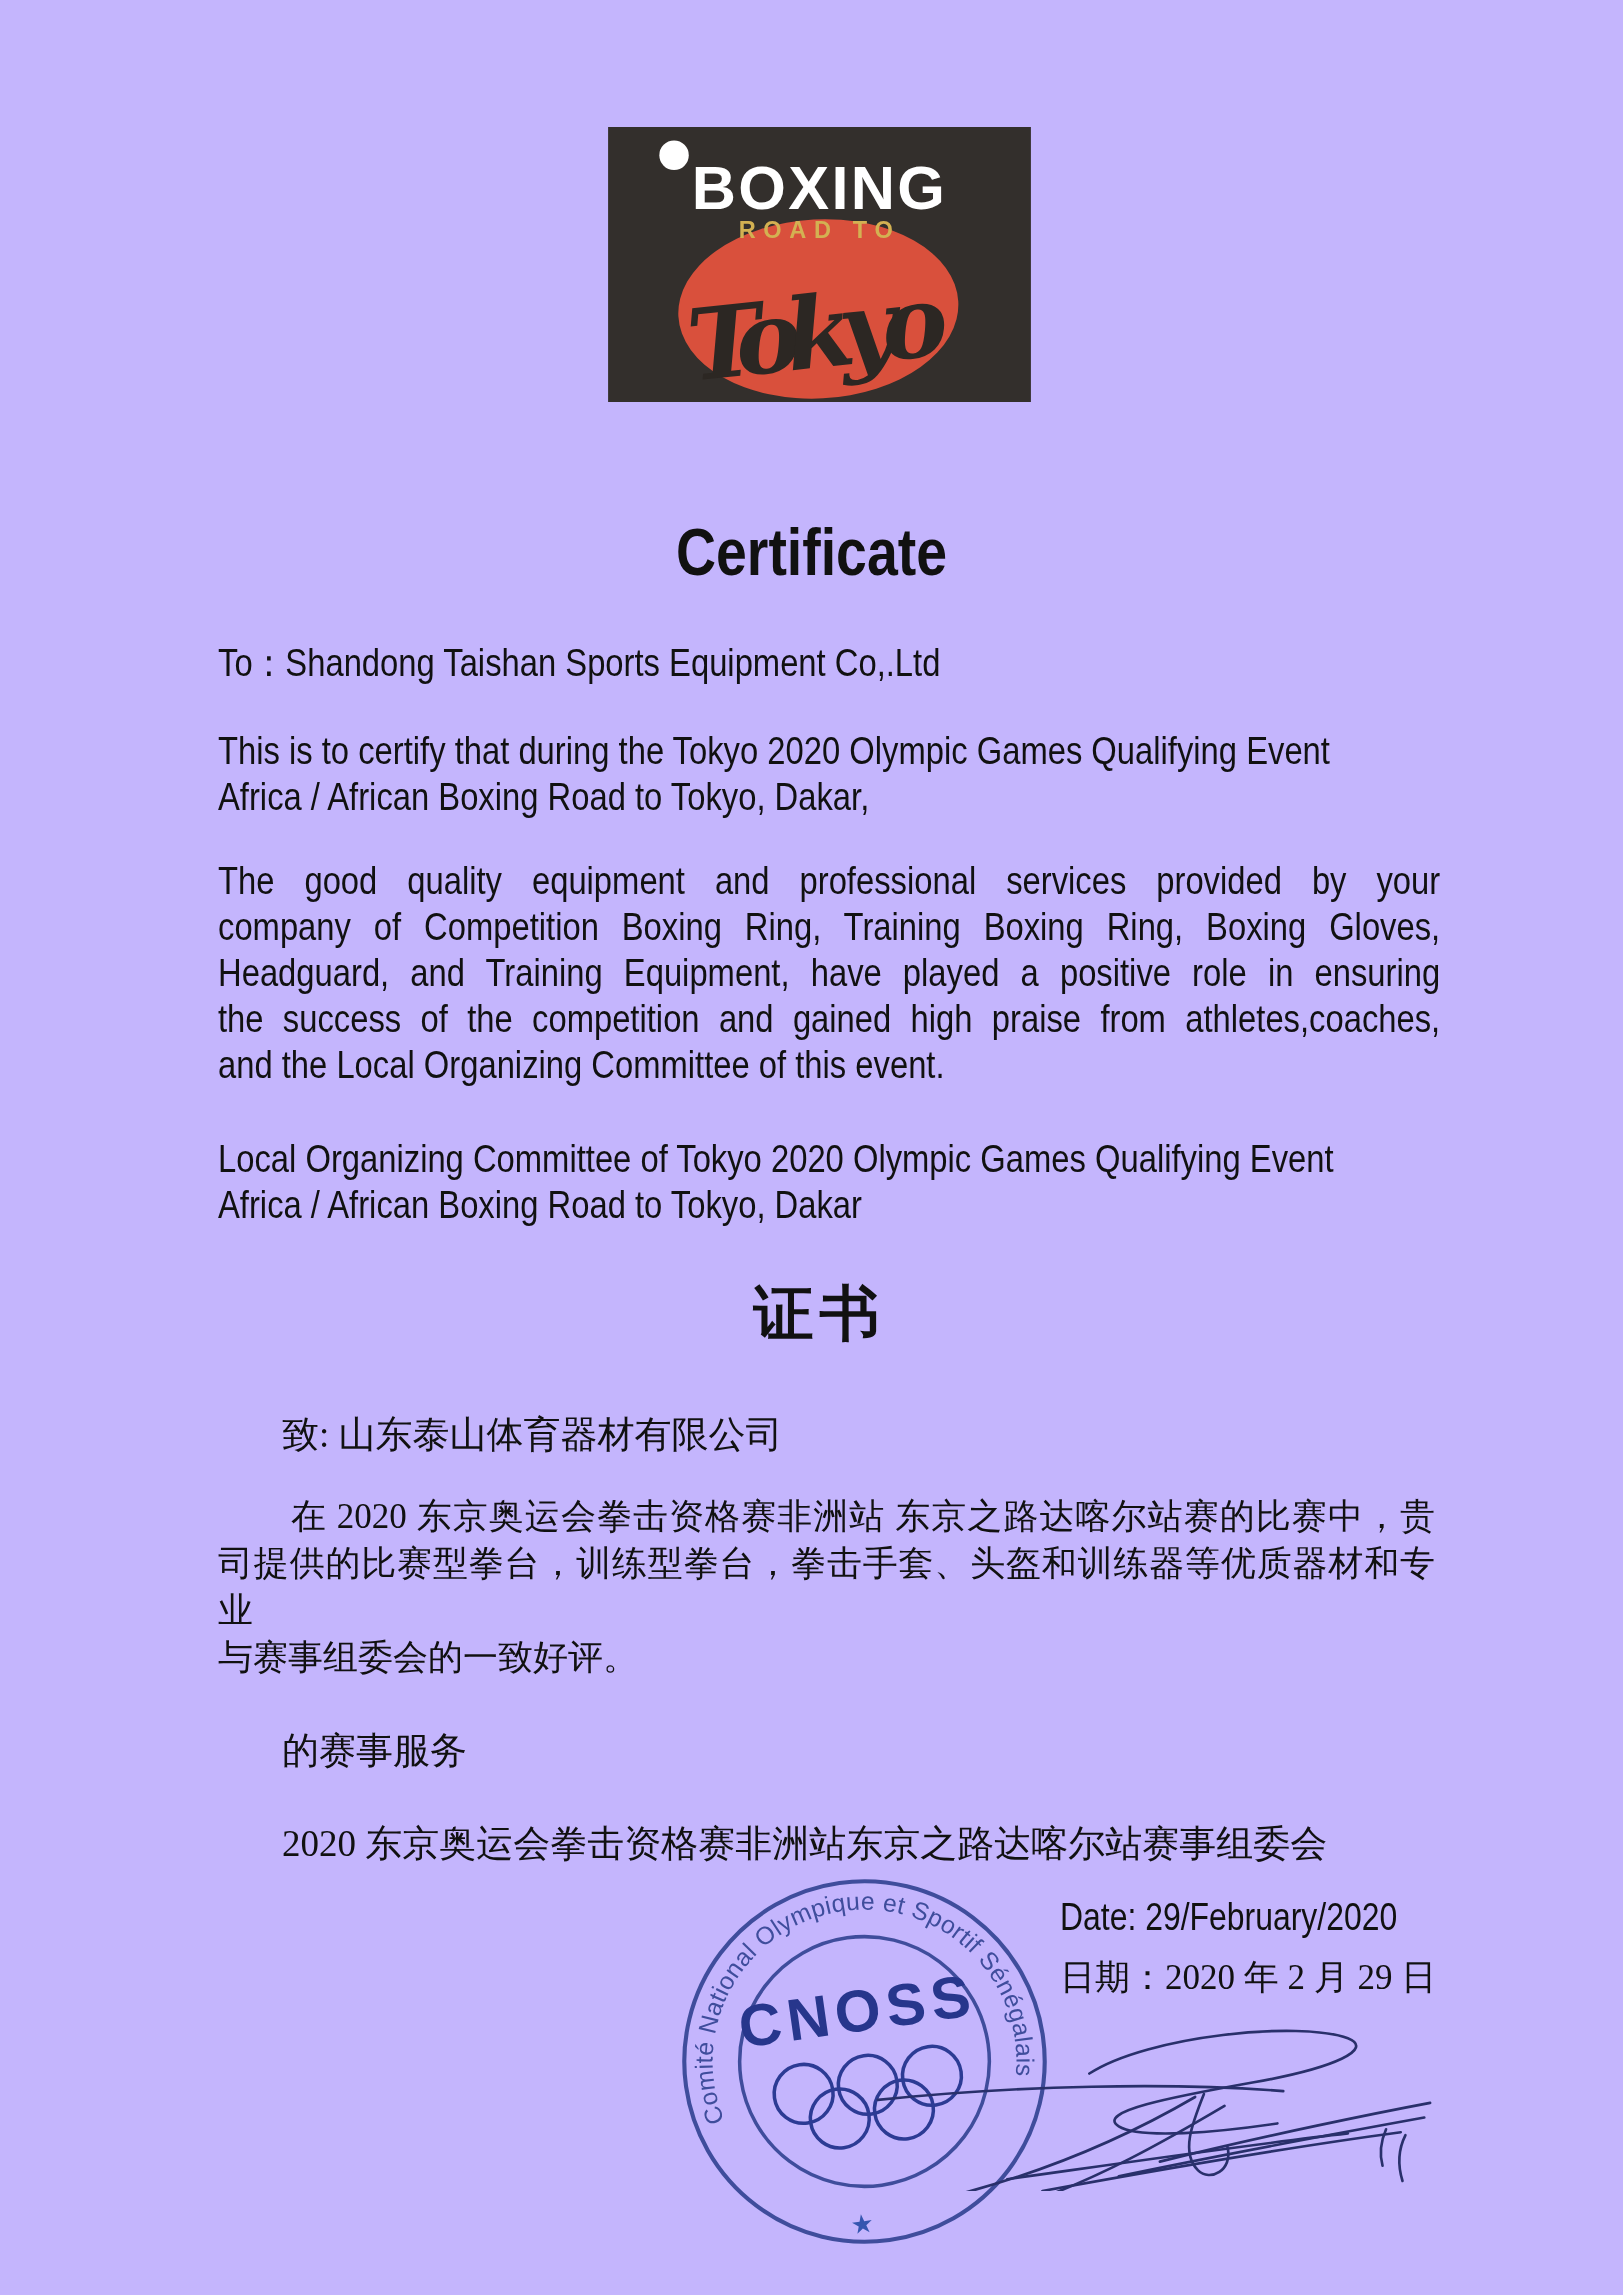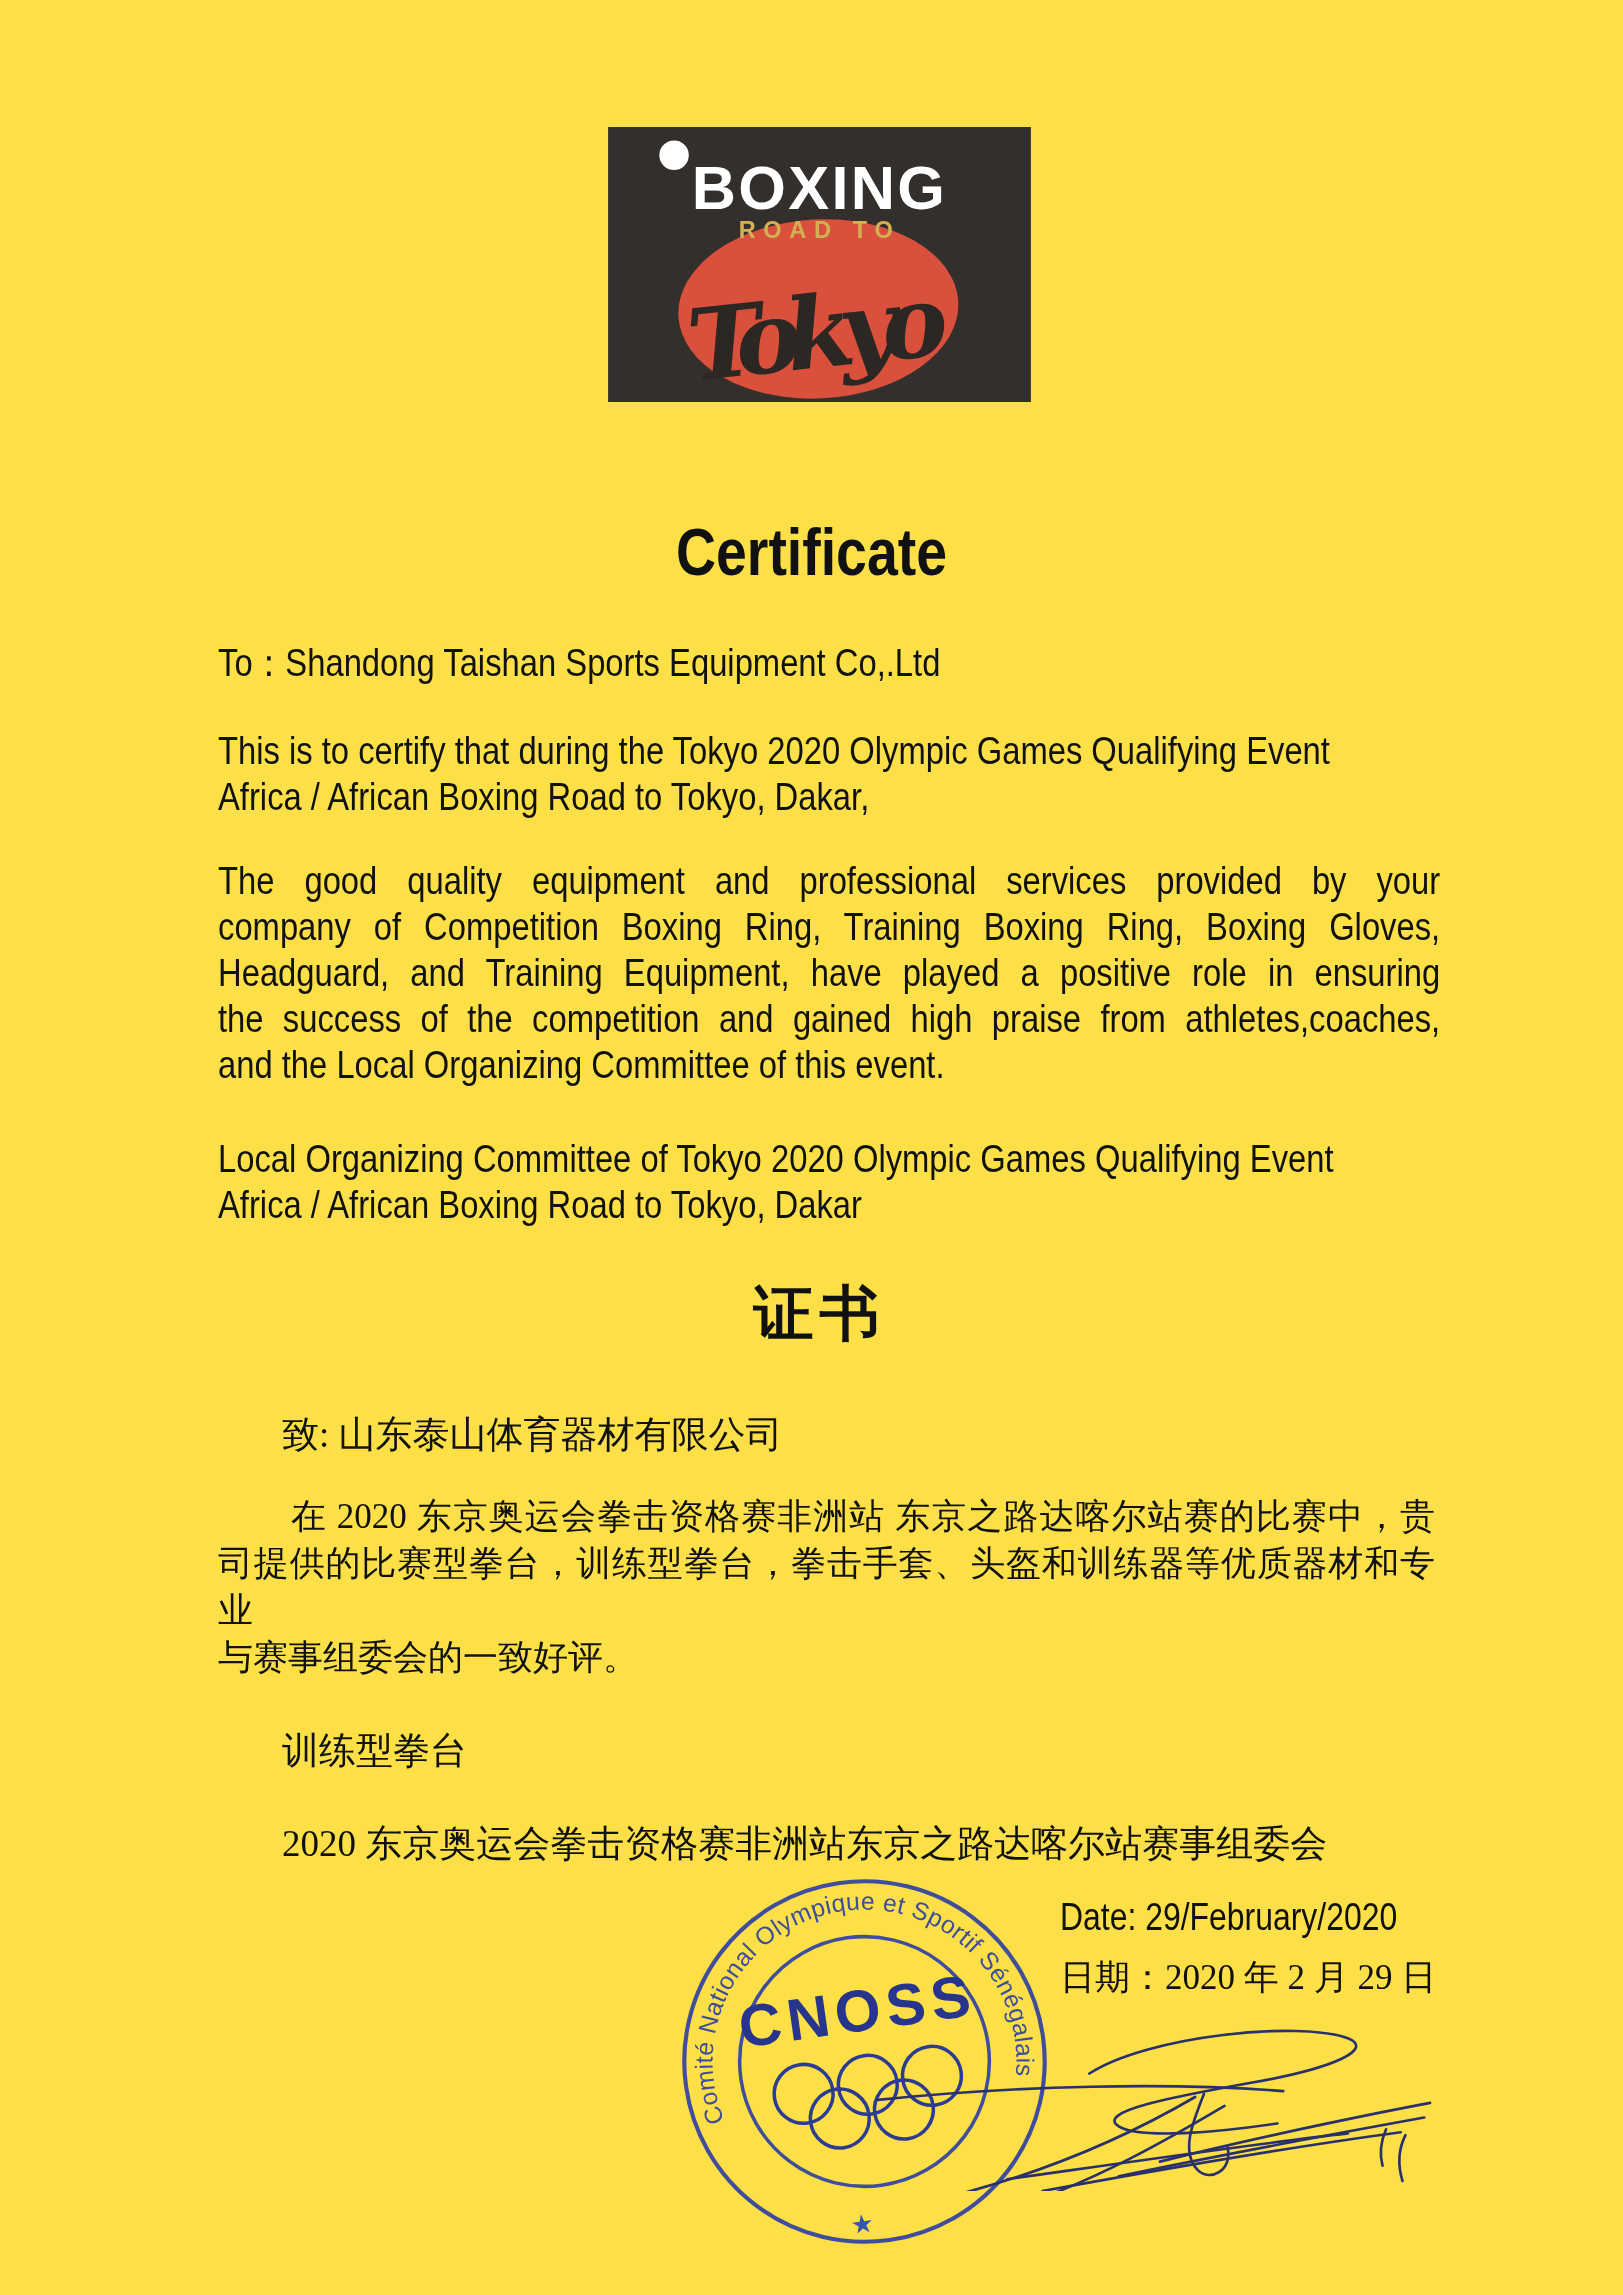--- a/index.html
+++ b/index.html
@@ -1,18 +1,18 @@
 <!DOCTYPE html>
 <html style="font-size:9.4px"><head>
 <meta charset="utf-8">
 <style>
   html,body{margin:0;padding:0;background:#e8e8e8;}
   .page{
     position:relative;width:1623px;height:2295px;margin:0 auto;
-    background:#fde047;overflow:hidden;
+    background:#c4b5fd;overflow:hidden;
     font-family:"Liberation Sans","DejaVu Sans",sans-serif;color:#111111;
   }
   .abs{position:absolute;}
   
   .en{transform:scaleX(0.84);transform-origin:0 0;}
   .en-center{transform:scaleX(0.84);transform-origin:50% 0;}
   .body-en{font-size:39px;line-height:46px;white-space:nowrap;}
   .block-en{width:1455px;}
   .jline{white-space:normal;text-align:justify;text-align-last:justify;}
   .title-en{font-size:66px;font-weight:bold;text-align:center;width:1623px;}
@@ -68,21 +68,21 @@
   <div class="abs cn cn-title" style="left:8px;top:1274px;">证书</div>
 
   <div class="abs cn cn-line" style="left:282px;top:1410px;">致: 山东泰山体育器材有限公司</div>
 
   <div class="abs cn cn-body cn-par" style="left:218px;top:1493px;">
     <div class="jcn indent1">在 2020 东京奥运会拳击资格赛非洲站 东京之路达喀尔站赛的比赛中，贵</div>
     <div class="jcn">司提供的比赛型拳台，训练型拳台，拳击手套、头盔和训练器等优质器材和专业</div>
     <div>与赛事组委会的一致好评。</div>
   </div>
 
-  <div class="abs cn cn-line" style="left:282px;top:1726px;">训练型拳台</div>
+  <div class="abs cn cn-line" style="left:282px;top:1726px;">的赛事服务</div>
 
   <div class="abs cn cn-line" style="left:282px;top:1819px;">2020 东京奥运会拳击资格赛非洲站东京之路达喀尔站赛事组委会</div>
 
   <div class="abs en date-en" style="left:1060px;top:1896px;font-weight:normal;">Date: 29/February/2020</div>
   <div class="abs cn date-cn" style="left:1060px;top:1954px;">日期：2020 年 2 月 29 日</div>
 
   <div class="abs" style="left:679px;top:1876px;width:371px;height:371px;">
     <svg width="371" height="371" viewBox="-315 -315 630 630">
       <g transform="rotate(-8)">
         <circle cx="0" cy="0" r="306" fill="none" stroke="#3f4d9c" stroke-width="7"></circle>

